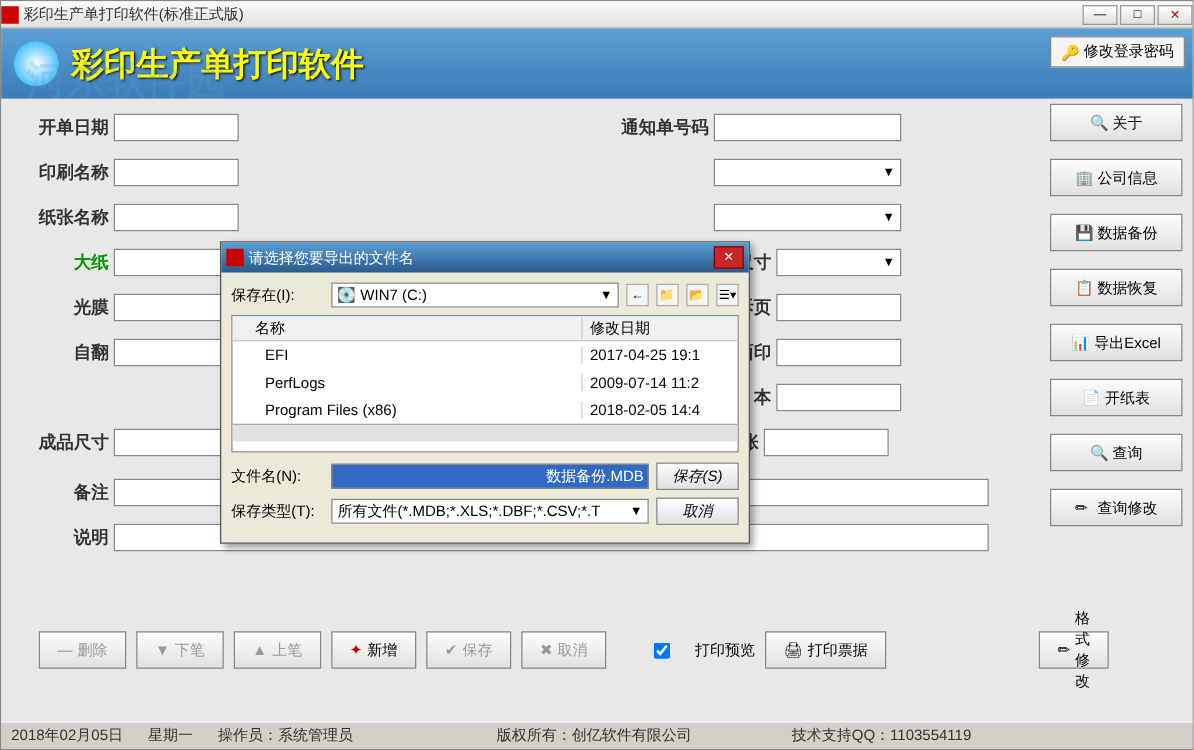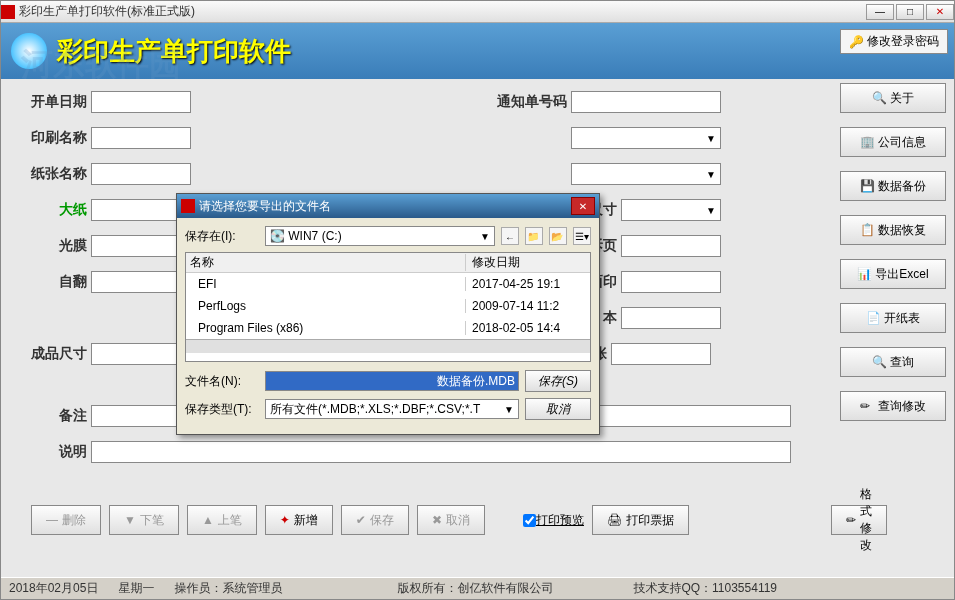--- a/index.html
+++ b/index.html
@@ -22,38 +22,38 @@
 .lbl.green { color: #090; }
 .inp { height: 22px; border: 1px solid #888; background: #fff; padding: 0 3px; }
 .combo { height: 22px; border: 1px solid #888; background: #fff; display: flex; align-items: center; }
 .combo::after { content: "▼"; margin-left: auto; padding: 0 4px; font-size: 10px; }
 .side-btns { position: absolute; right: 8px; top: 4px; width: 106px; display: flex; flex-direction: column; gap: 14px; }
 .side-btn { height: 30px; border: 1px solid #888; background: linear-gradient(#fdfdfd,#e0e0e0); display: flex; align-items: center; justify-content: center; gap: 4px; cursor: pointer; font-size: 12px; }
 .icon { width: 14px; height: 14px; display: inline-block; }
 .bottom-btns { position: absolute; bottom: 42px; left: 30px; display: flex; gap: 8px; align-items: center; }
 .btn { height: 30px; padding: 0 14px; border: 1px solid #888; background: linear-gradient(#fdfdfd,#e0e0e0); display: flex; align-items: center; gap: 4px; cursor: pointer; }
 .btn.disabled { color: #999; }
-.chk { margin-left: 30px; display: flex; align-items: center; gap: 0; text-decoration: underline; }
+.chk { margin-left: 30px; display: flex; align-items: center; gap: 20px; }
 .statusbar { height: 22px; background: #d4d0c8; border-top: 1px solid #fff; display: flex; align-items: center; padding: 0 8px; color: #333; }
 .statusbar > span { margin-right: 20px; }
 
 .dialog { position: absolute; left: 175px; top: 114px; width: 424px; background: #ece9d8; border: 1px solid #555; box-shadow: 3px 3px 6px rgba(0,0,0,0.4); z-index: 100; }
 .dlg-title { height: 24px; background: linear-gradient(#5a9fd4,#2a5a8a); color: #fff; display: flex; align-items: center; padding: 0 4px; }
 .dlg-title-icon { width: 14px; height: 14px; background: #c00; margin-right: 4px; }
 .dlg-close { margin-left: auto; width: 24px; height: 18px; background: #c62828; color: #fff; display: flex; align-items: center; justify-content: center; font-size: 10px; cursor: pointer; border: 1px solid #800; }
 .dlg-body { padding: 8px; }
 .dlg-row { display: flex; align-items: center; margin-bottom: 6px; gap: 6px; }
 .dlg-lbl { width: 74px; }
 .dlg-combo { flex: 1; height: 20px; border: 1px solid #888; background: #fff; display: flex; align-items: center; padding: 0 4px; }
 .dlg-combo::after { content: "▼"; margin-left: auto; font-size: 10px; }
 .dlg-icons { display: flex; gap: 6px; }
 .dlg-ic { width: 18px; height: 18px; border: 1px solid #aaa; background: #f5f5f5; cursor: pointer; display:flex; align-items:center; justify-content:center; font-size:10px; }
 .file-list { border: 1px solid #888; background: #fff; height: 110px; overflow: hidden; }
 .fl-head { display: flex; background: #f0f0f0; border-bottom: 1px solid #ccc; height: 20px; align-items: center; }
-.fl-col1 { width: 280px; padding-left: 4px; border-right: 1px solid #ccc; }
+.fl-col1 { width: 280px; padding-left: 18px; border-right: 1px solid #ccc; }
 .fl-col2 { flex: 1; padding-left: 6px; }
 .fl-row { display: flex; align-items: center; height: 22px; }
 .folder-ic { width: 14px; height: 12px; background: #f4c842; border-radius: 1px; margin: 0 4px; }
 .dlg-input { flex: 1; height: 20px; border: 1px solid #888; background: #fff; padding: 0 3px; }
 .dlg-input.sel { background: #316ac5; color: #fff; text-align: right; }
 .dlg-btn { width: 66px; height: 22px; border: 1px solid #888; background: linear-gradient(#fdfdfd,#e0e0e0); cursor: pointer; font-style: italic; }
 .scroll-h { height: 14px; background: #e0e0e0; border-top: 1px solid #aaa; display: flex; }
 .watermark { position: absolute; top: 20px; left: 20px; font-size: 32px; color: rgba(100,150,200,0.25); font-weight: bold; z-index: 0; font-family: "SimHei"; }
 </style>
 </head>
@@ -130,21 +130,21 @@
       <div class="row">
         <span class="lbl">成品尺寸</span>
         <input class="inp" style="width: 100px;">
         <span class="lbl" style="width:60px">开数.</span>
         <input class="inp" style="width: 130px;">
         <span class="lbl">成品数量</span>
         <input class="inp" style="width: 100px;">
         <span class="lbl" style="width:50px">张</span>
         <input class="inp" style="width: 100px;">
       </div>
-      <div class="row" style="margin-top:36px">
+      <div class="row" style="margin-top:14px">
         <span class="lbl">备注</span>
         <input class="inp" style="width: 700px;">
       </div>
       <div class="row">
         <span class="lbl">说明</span>
         <input class="inp" style="width: 700px;">
       </div>
     </div>
 
     <div class="side-btns">

